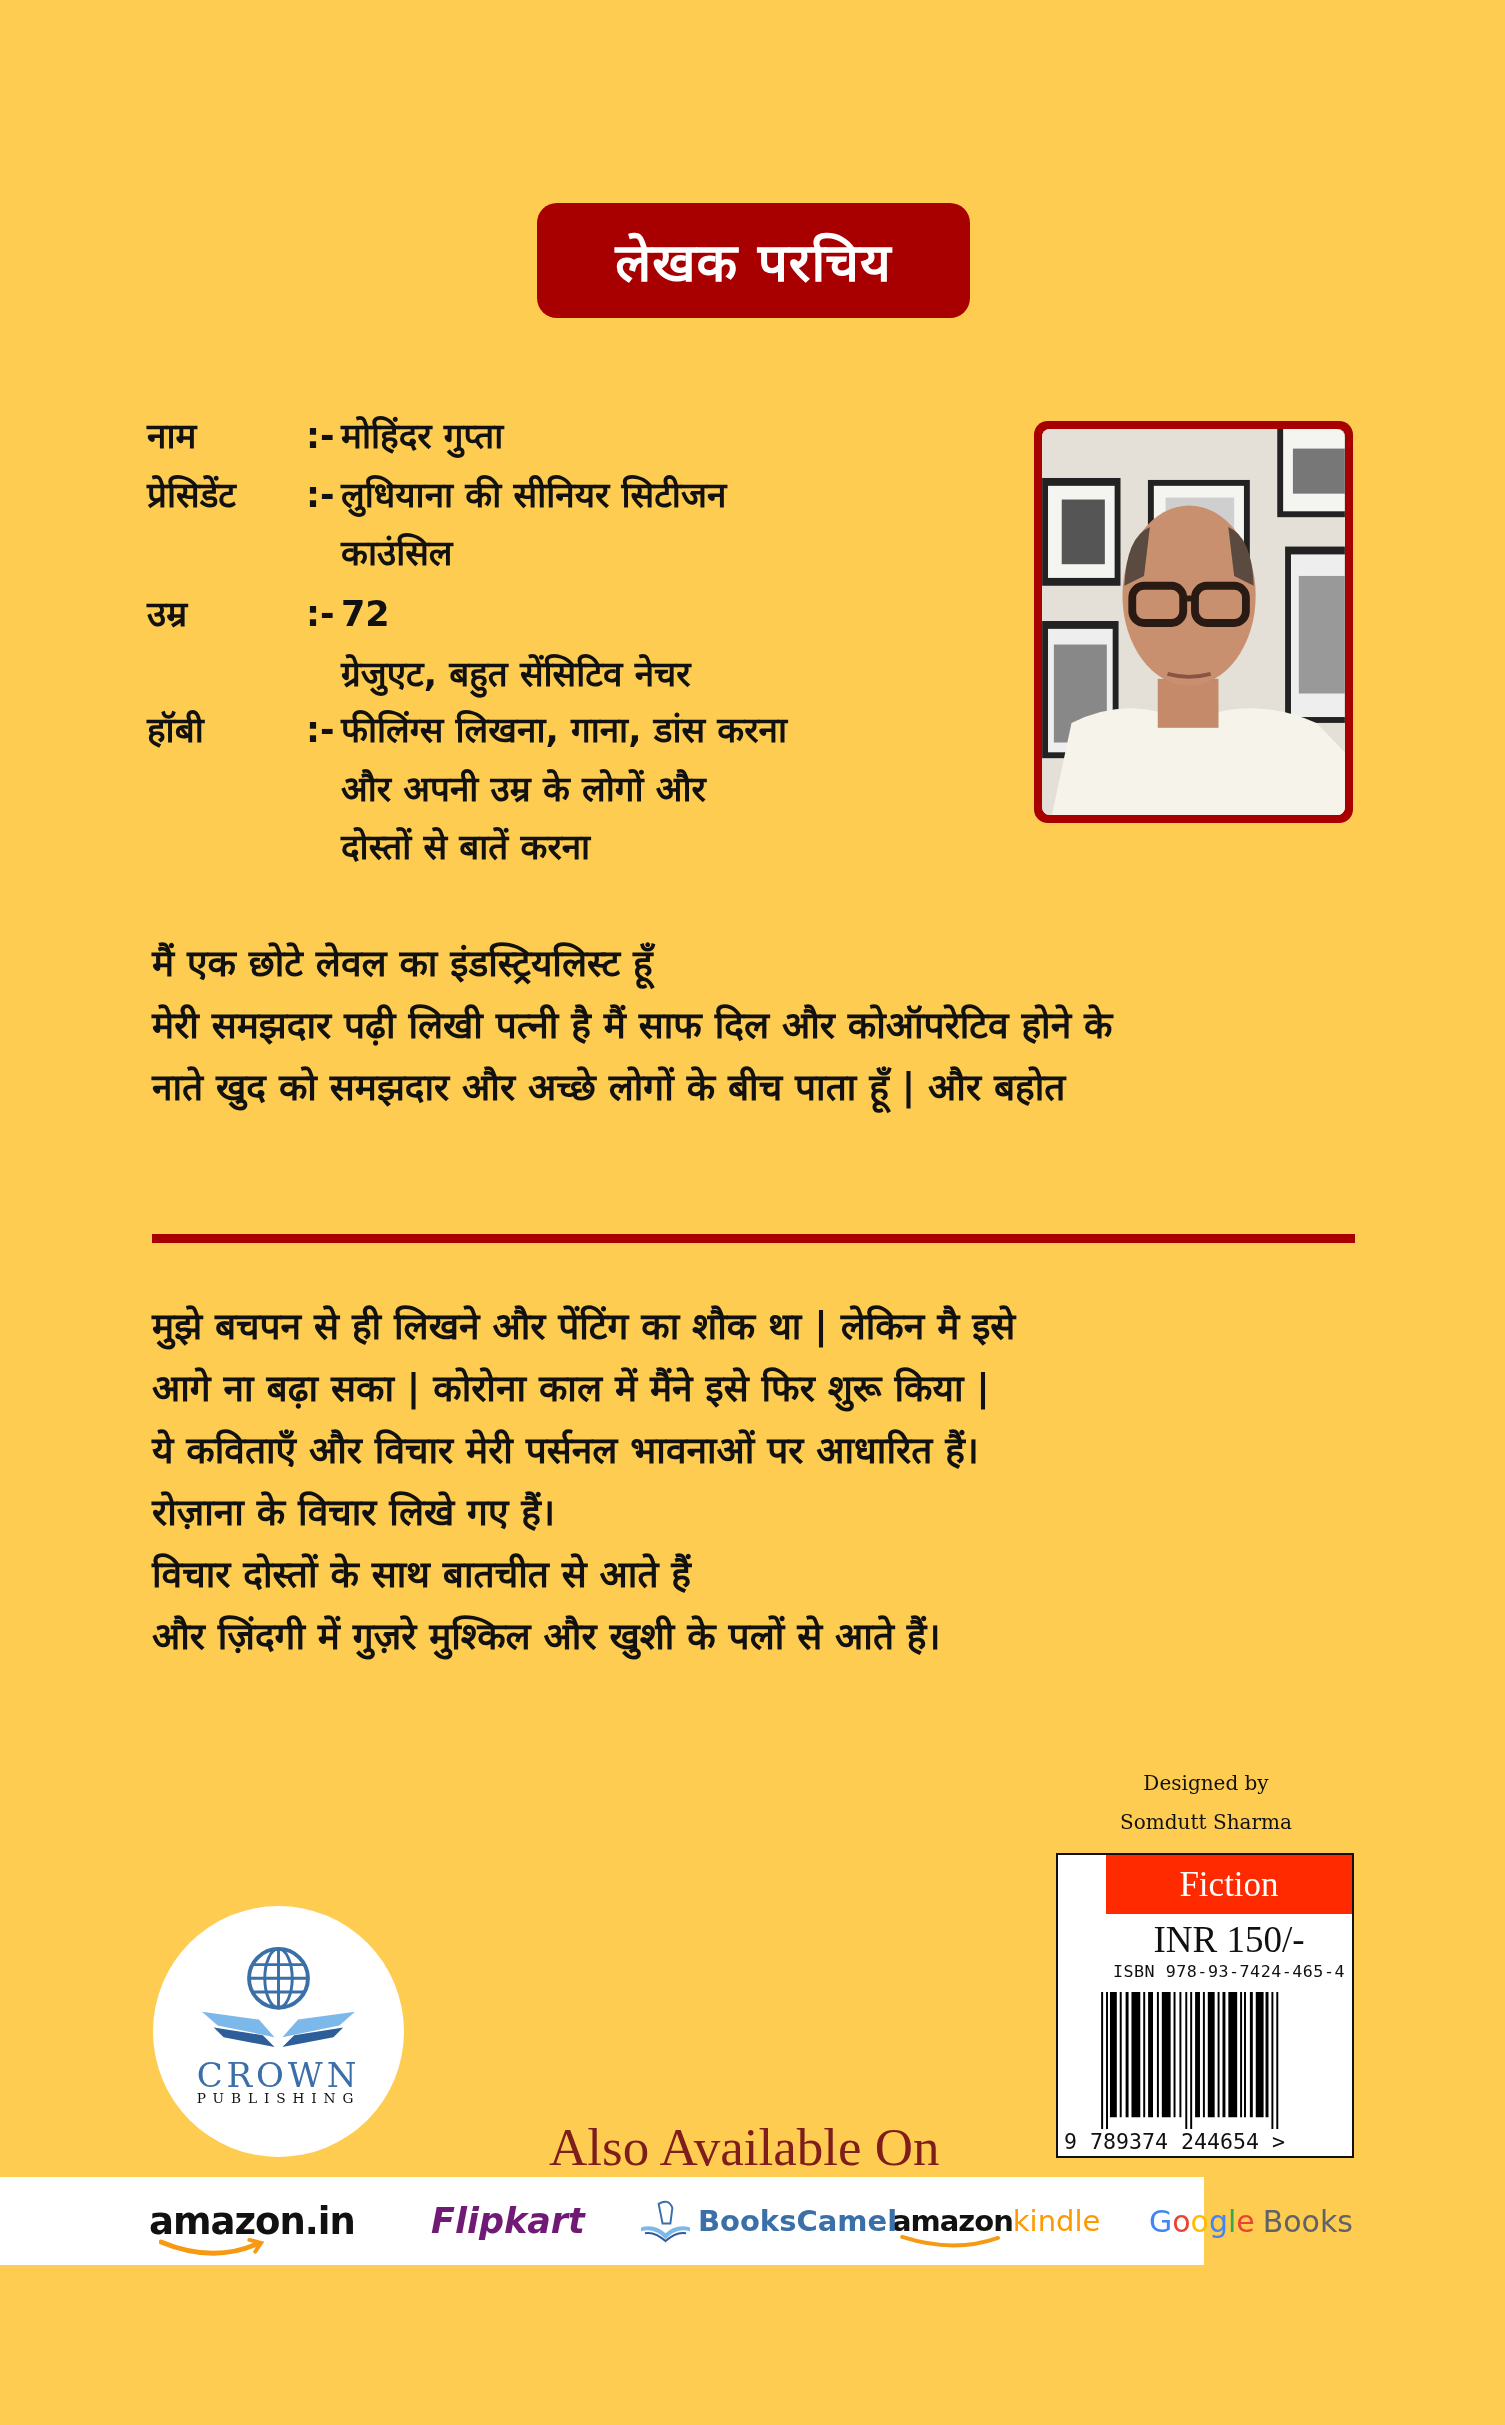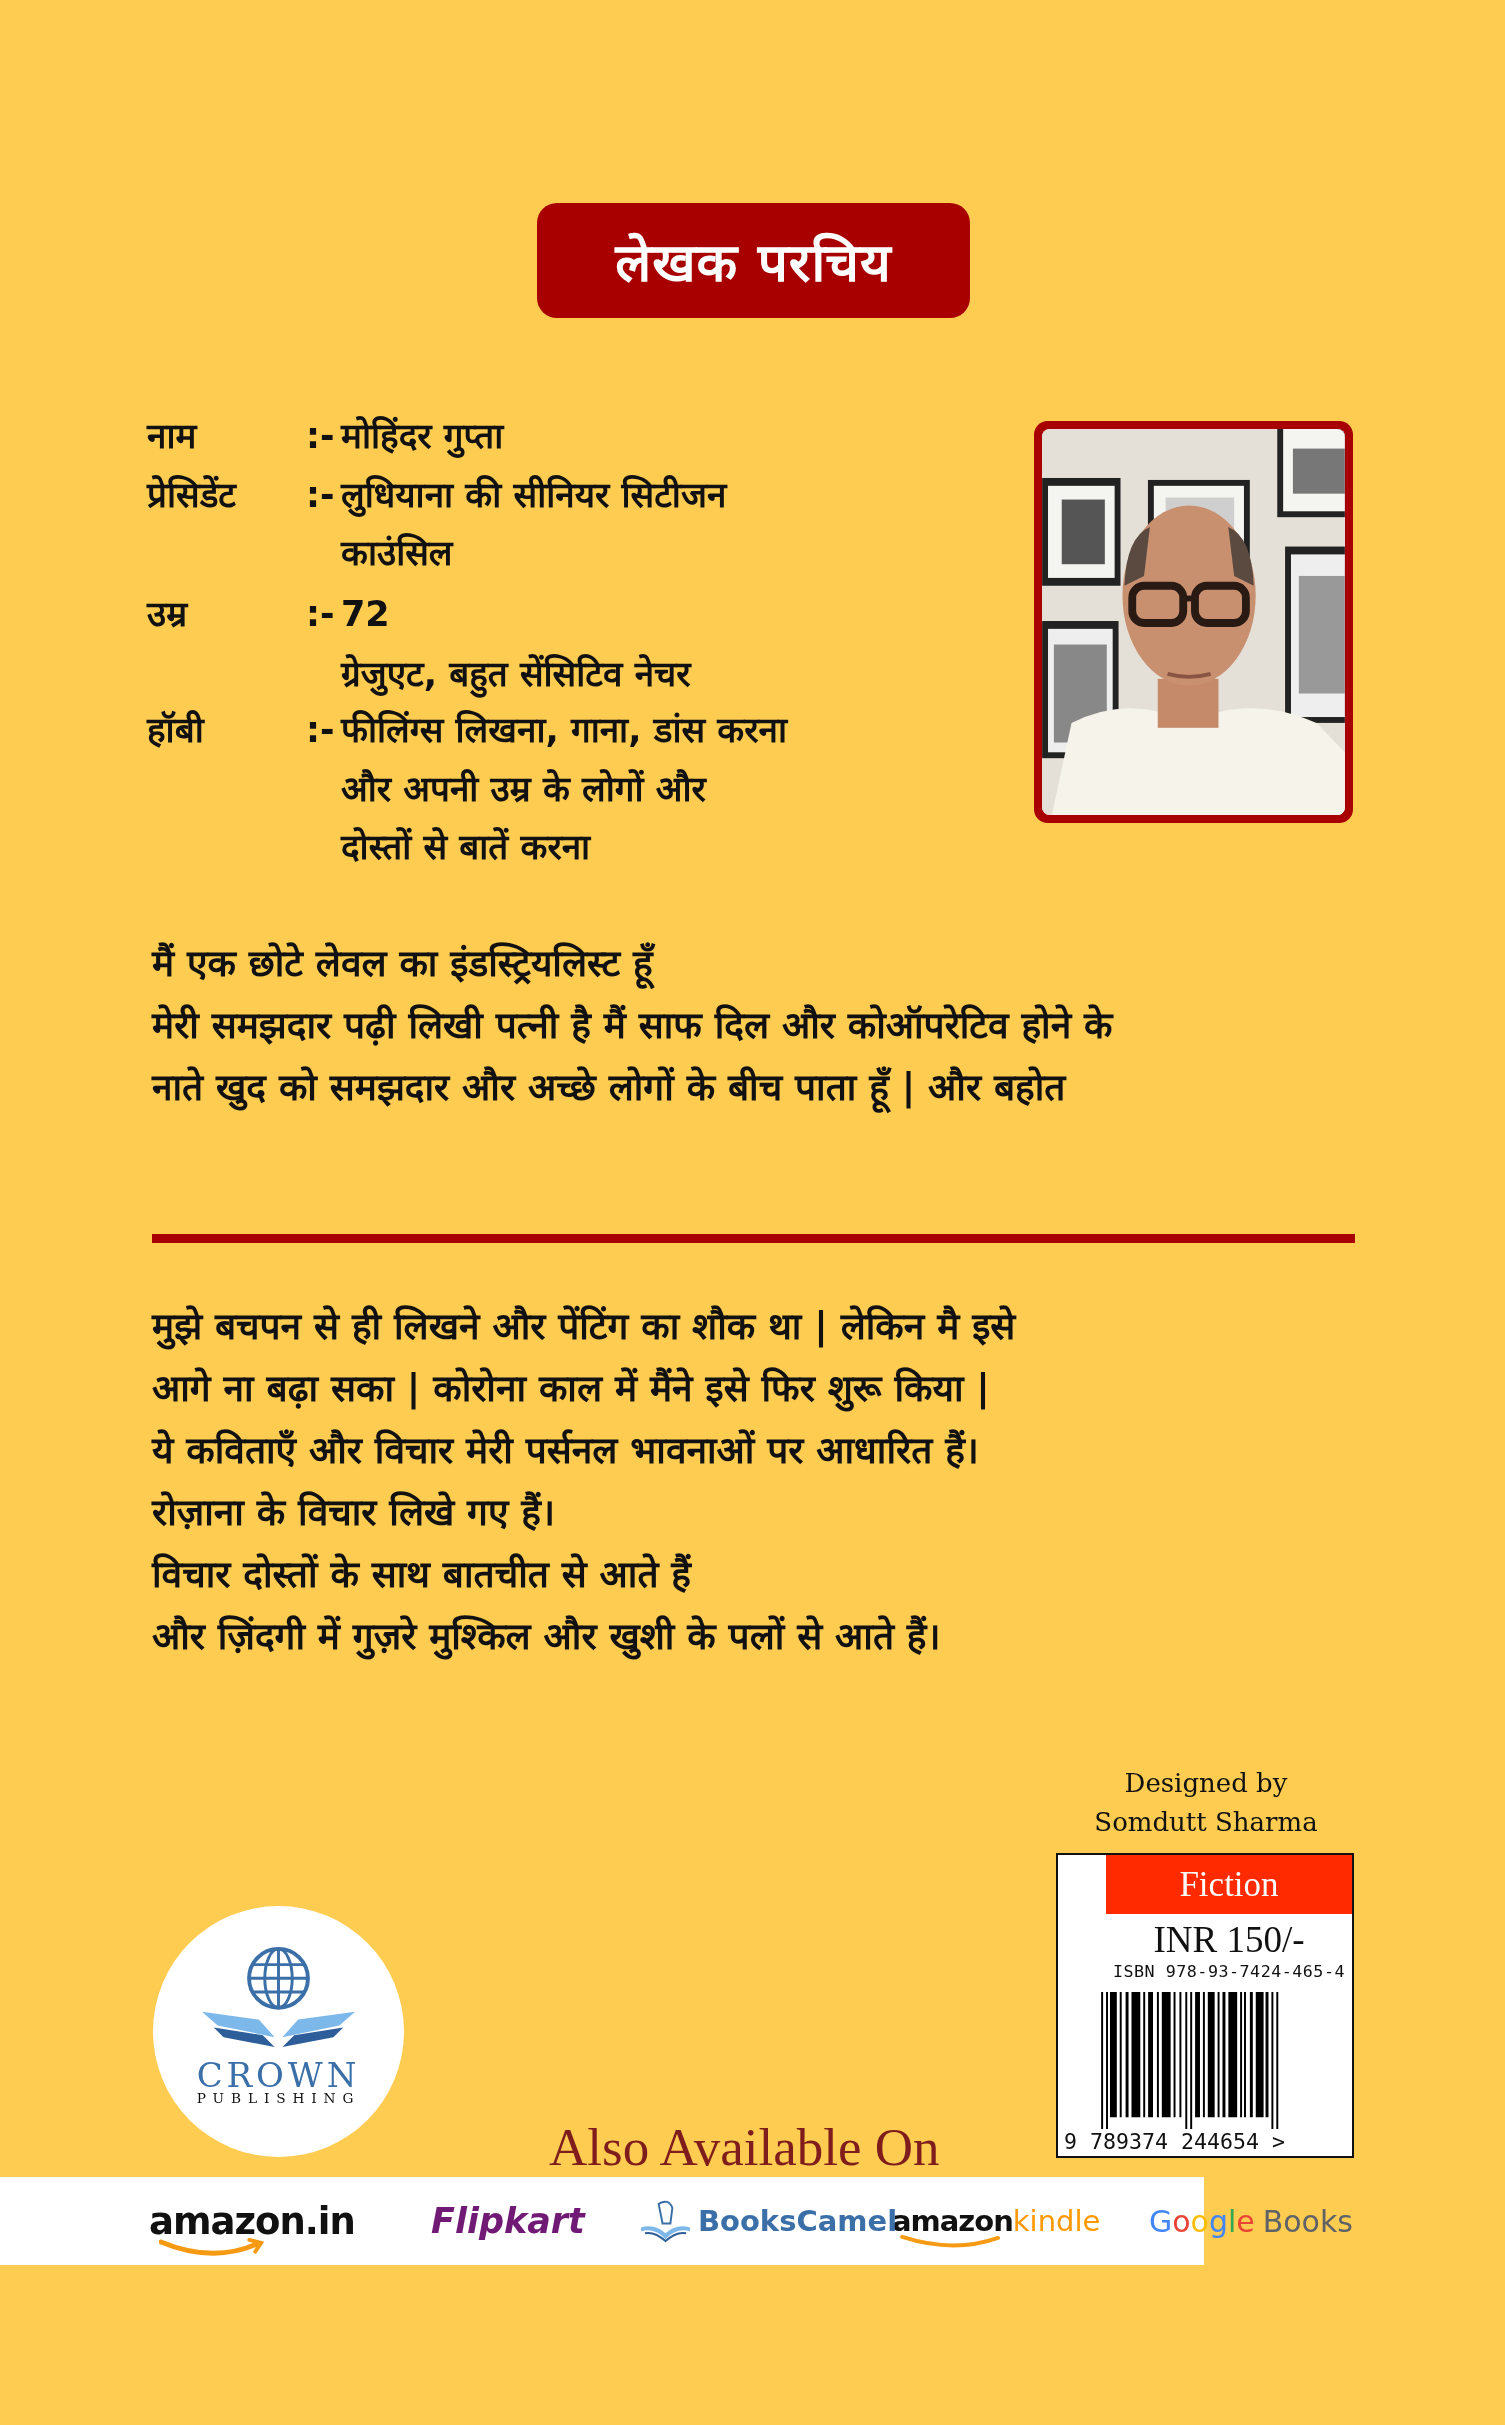--- a/index.html
+++ b/index.html
@@ -30,21 +30,21 @@
   .photo-inner {
     position: absolute; left: 7.8px; top: 7.8px; right: 7.8px; bottom: 7.8px;
     border-radius: 7.8px; overflow: hidden;
     background: linear-gradient(#e8e4dc, #d9d4ca);
   }
   .para { position: absolute; left: 152px; width: 1215px; }
   .para .line { height: 62px; line-height: 62px; font-size: 37px; font-weight: bold; white-space: nowrap; }
   .divider { left: 152px; top: 1234px; width: 1203px; height: 8.8px; background: #A80000; }
   .designed {
     left: 1059px; top: 1764px; width: 294px; text-align: center;
-    font-family: "DejaVu Serif", serif; font-size: 26px; line-height: 39px; color: #111;
+    font-family: "DejaVu Serif", serif; font-size: 20px; line-height: 39px; color: #111;
   }
   .price-box {
     left: 1056px; top: 1853px; width: 298px; height: 305px;
     background: #fff; border: 2.9px solid #111; box-sizing: border-box; padding-left: 48px;
   }
   .price-genre {
     height: 59px; background: #FF2A00; color: #fff;
     font-family: "Liberation Serif", serif; font-size: 35px;
     display: flex; align-items: center; justify-content: center;
   }

